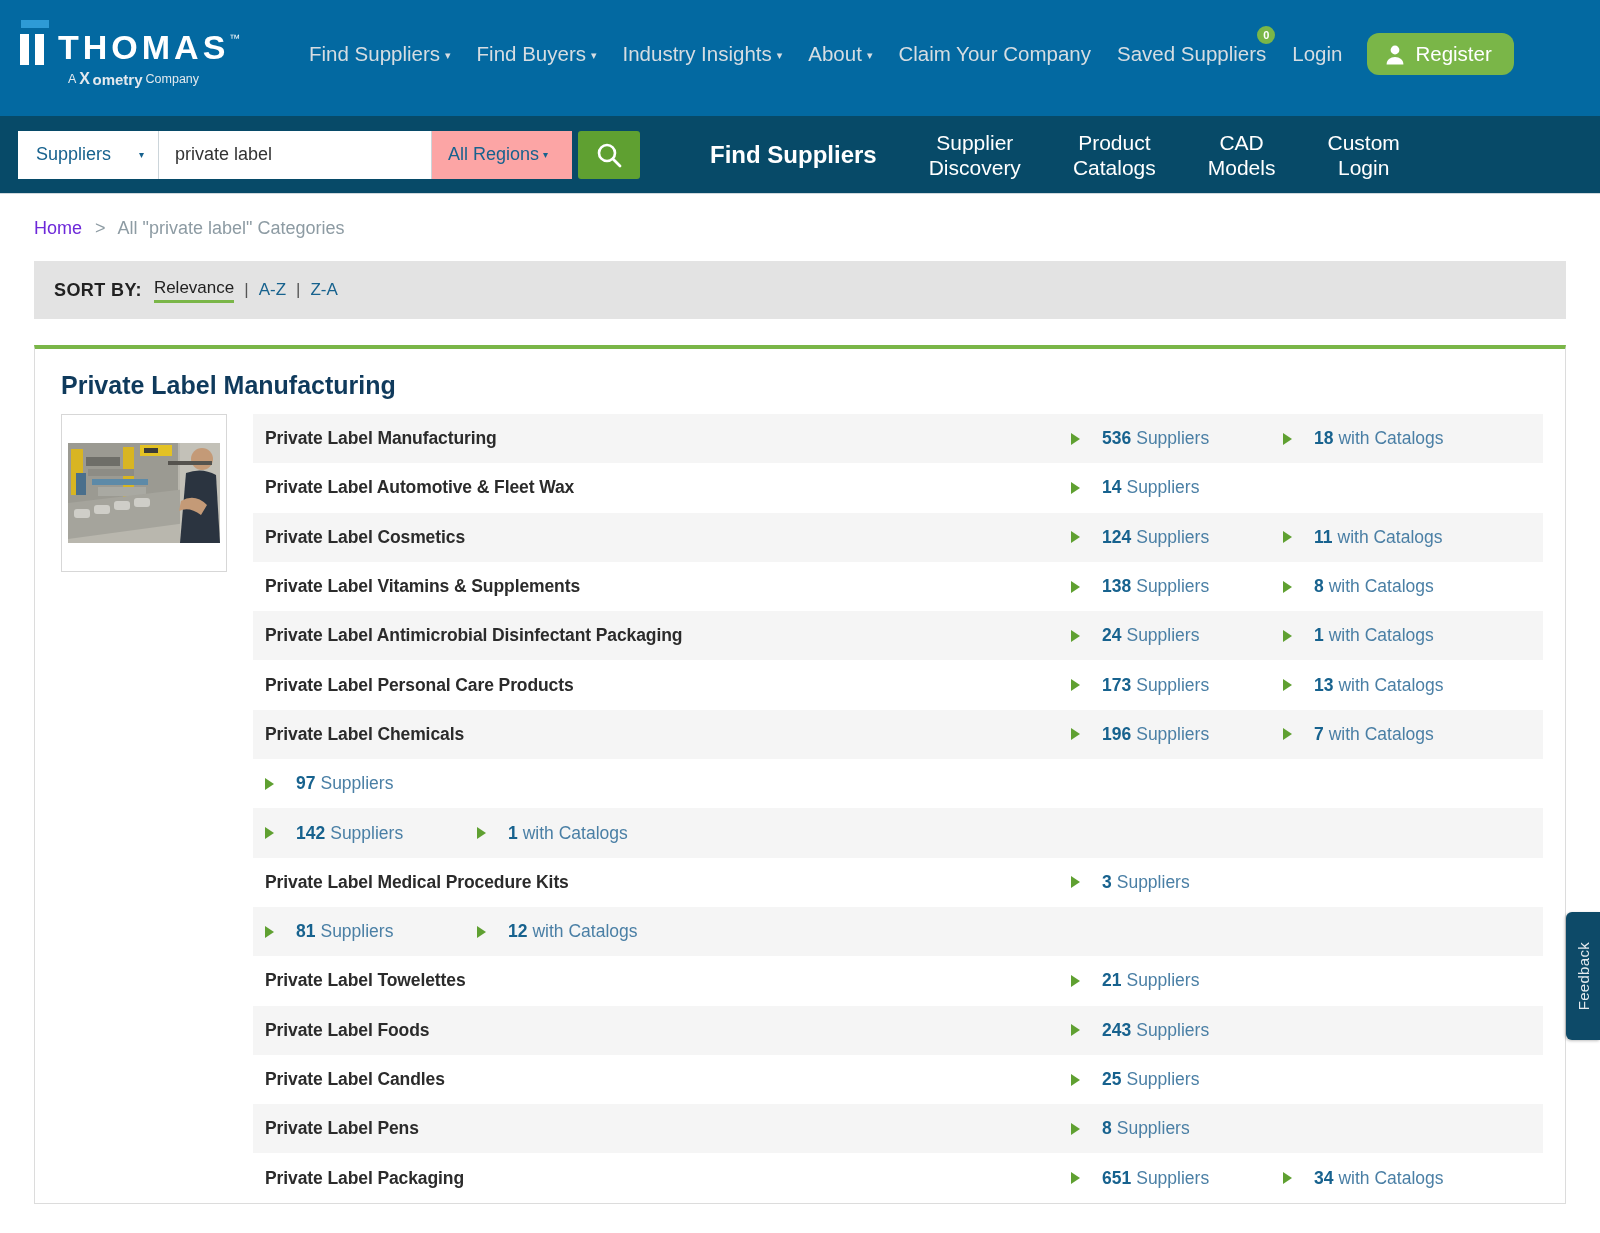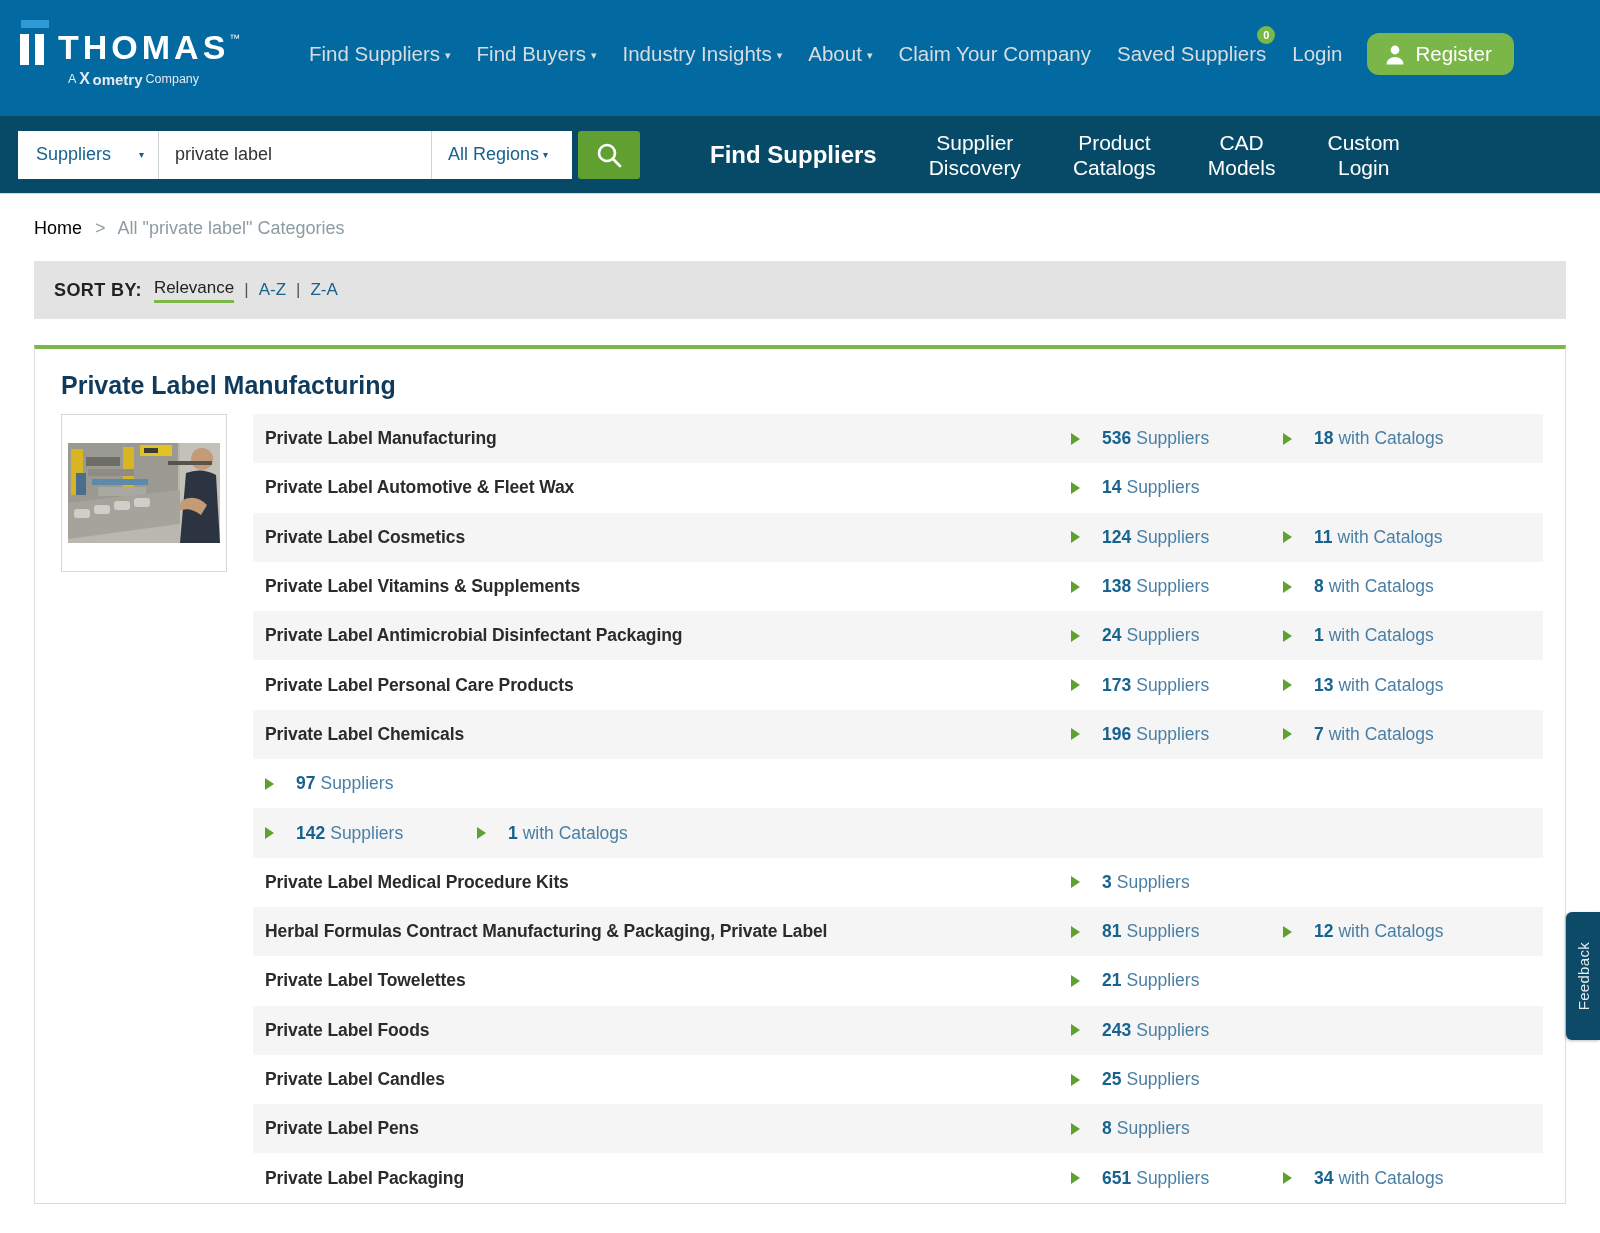--- a/index.html
+++ b/index.html
@@ -98,21 +98,21 @@
     display: flex; align-items: center; justify-content: space-between;
     padding: 0 14px 0 18px; color: #17628e; font-size: 18px; cursor: pointer;
   }
   .sb-divider { width: 1px; background: #ccd5da; }
   .sb-input {
     background: #fff; width: 272px; border: none; outline: none;
     font-size: 18px; color: #333; padding: 0 16px;
     font-family: "Liberation Sans", sans-serif;
   }
   .sb-region {
-    background: #ffffff; width: 140px; display: flex; align-items: center;
+    background: #fca5a5; width: 140px; display: flex; align-items: center;
     justify-content: center; color: #17628e; font-size: 18px; cursor: pointer;
     padding-right: 8px;
   }
   .sb-go {
     background: #5fa031; width: 62px; display: flex; align-items: center;
     justify-content: center; cursor: pointer; border-radius: 3px; margin-left: 6px;
   }
   .caret-sm { font-size: 10px; margin-left: 4px; }
 
   .secnav {
@@ -122,21 +122,21 @@
     color: #ffffff; text-decoration: none; text-align: center;
     font-size: 21px; padding: 0 26px; line-height: 25px; white-space: nowrap;
   }
   .secnav a.bold { font-weight: bold; font-size: 24px; }
 
   
   .page { padding: 0 34px; }
   .breadcrumb {
     padding-top: 24px; font-size: 18px; color: #8d9ba3;
   }
-  .breadcrumb a { color: #000000; text-decoration: none; }
+  .breadcrumb a { color: #6d28d9; text-decoration: none; }
   .breadcrumb .sep { margin: 0 8px; color: #8d9ba3; }
   h1.page-title {
     font-size: 30px; font-weight: normal; color: #0a3450;
     margin: 20px 0 0 0; letter-spacing: 0.1px;
   }
   h1.page-title b { font-weight: bold; }
 
   .sortbar {
     background: #e3e3e3; margin-top: 22px; height: 58px;
     display: flex; align-items: center; padding: 0 20px;
@@ -463,21 +463,20 @@
           <span class="name">Private Label Medical Procedure Kits</span>
           <span class="col-sup">
               <i class="tri"></i>
               <b class="cnt">3</b>
               <span class="cnt-lbl">Suppliers</span>
             </span>
           <span class="col-cat"></span>
         </div>
 
         <div class="row odd">
-          <span class="name">Herbal Formulas Contract Manufacturing &amp; Packaging, Private Label</span>
           <span class="col-sup">
               <i class="tri"></i>
               <b class="cnt">81</b>
               <span class="cnt-lbl">Suppliers</span>
             </span>
           <span class="col-cat">
               <i class="tri"></i>
               <b class="cnt">12</b>
               <span class="cnt-lbl">with Catalogs</span>
             </span>

